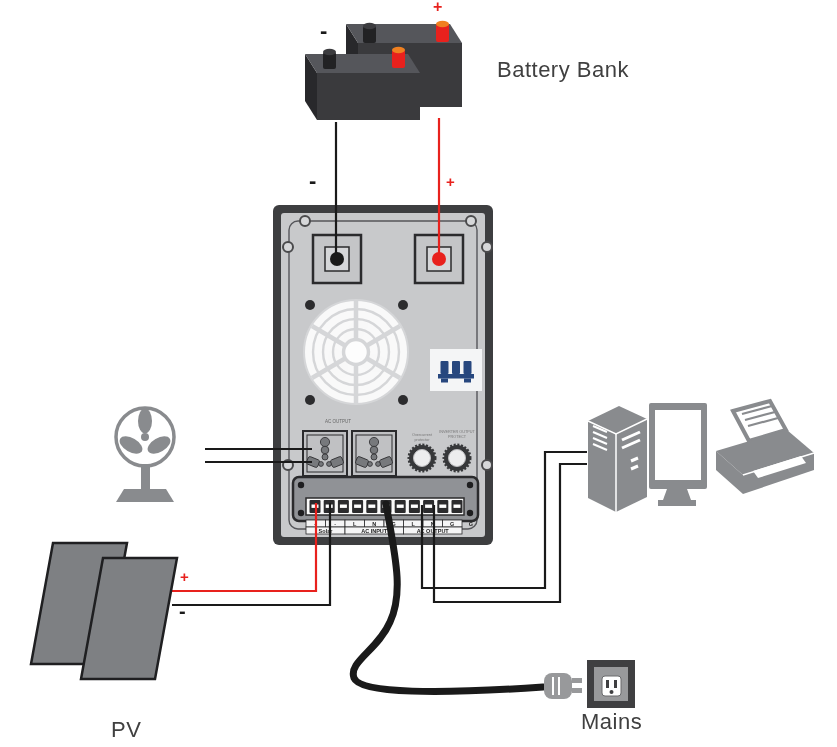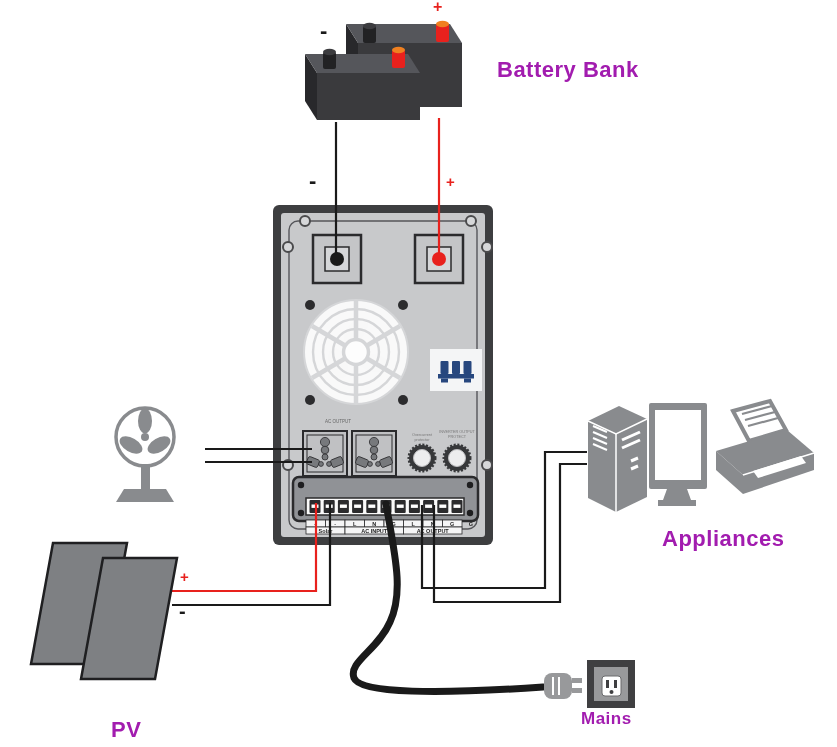--- a/index.html
+++ b/index.html
@@ -1,19 +1,19 @@
 <!DOCTYPE html>
 <html><head>
 <meta charset="utf-8">
 <style>
   html,body{margin:0;padding:0;background:#ffffff;}
   .stage{position:relative;width:837px;height:747px;background:#ffffff;overflow:hidden;
          font-family:"Liberation Sans",sans-serif;}
   .stage svg{position:absolute;left:0;top:0;}
-  .lbl{position:absolute;color:#a21caf;font-weight:700;letter-spacing:0.5px;white-space:nowrap;}
+  .lbl{position:absolute;color:#404040;font-weight:400;letter-spacing:0.5px;white-space:nowrap;}
   .lbl-main{font-size:22px;}
   .pol{position:absolute;font-weight:700;white-space:nowrap;}
   .pol-red{color:#e8211d;}
   .pol-blk{color:#1a1a1a;}
 </style>
 </head>
 <body>
 
 <div class="stage">
 <svg width="837" height="747" viewBox="0 0 837 747">
@@ -311,23 +311,22 @@
       <rect x="594" y="667" width="34" height="34" fill="#98999b"></rect>
       <rect x="602" y="676" width="19" height="20" rx="3" fill="#ffffff" stroke="#6a6b6d" stroke-width="1"></rect>
       <rect x="606" y="680" width="3" height="8" fill="#3f3f41"></rect>
       <rect x="614" y="680" width="3" height="8" fill="#3f3f41"></rect>
       <circle cx="611.5" cy="692" r="2" fill="#3f3f41"></circle>
     </g>
   </g>
 </svg>
 
   <div class="lbl lbl-main" style="left:497px;top:57px;">Battery Bank</div>
-  <div class="lbl lbl-main" style="left:662px;top:526px;">Appliances</div>
   <div class="lbl lbl-main" style="left:111px;top:717px;">PV</div>
-  <div class="lbl" style="left:581px;top:709px;font-size:17px;">Mains</div>
+  <div class="lbl" style="left:581px;top:709px;font-size:22px;">Mains</div>
 
   <div class="pol pol-blk" style="left:320px;top:18px;font-size:22px;">-</div>
   <div class="pol pol-red" style="left:433px;top:-2px;font-size:16px;">+</div>
   <div class="pol pol-blk" style="left:309px;top:168px;font-size:22px;">-</div>
   <div class="pol pol-red" style="left:446px;top:173px;font-size:15px;">+</div>
   <div class="pol pol-red" style="left:180px;top:568px;font-size:15px;">+</div>
   <div class="pol pol-blk" style="left:179px;top:600px;font-size:20px;">-</div>
 </div>
 
 </body></html>

